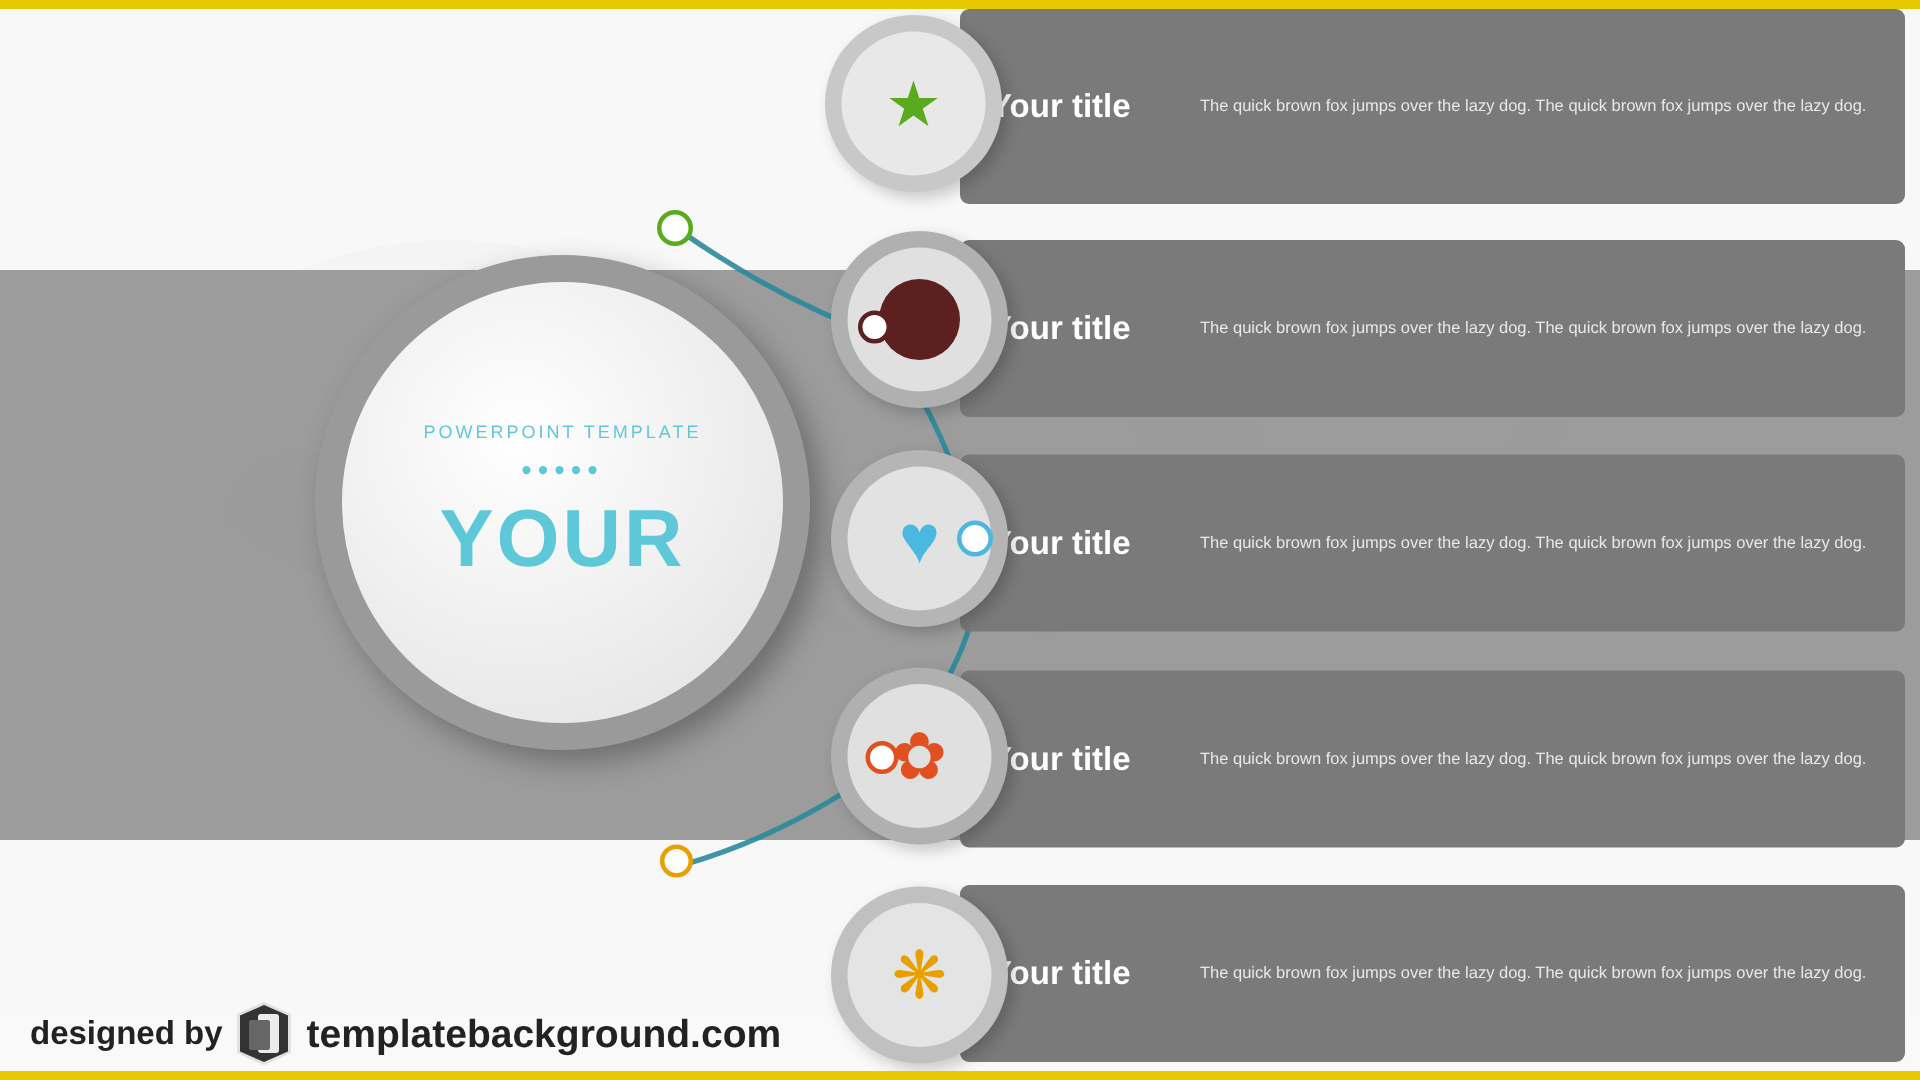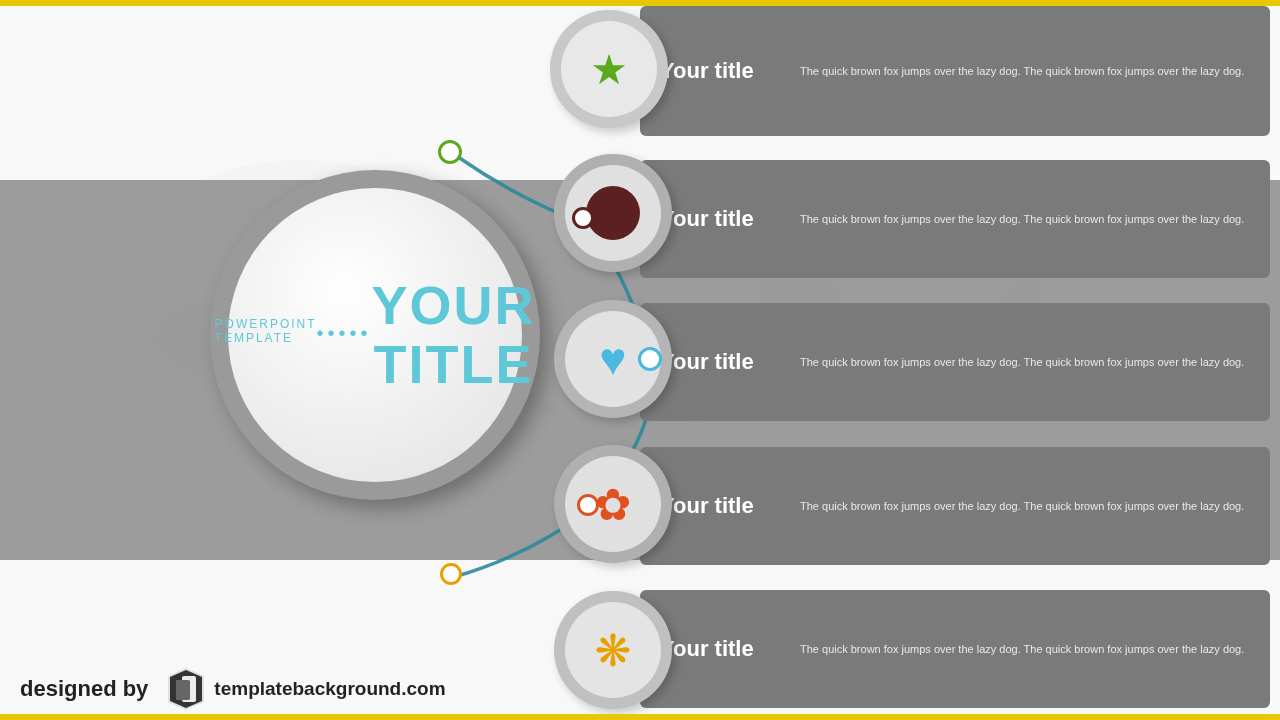--- a/index.html
+++ b/index.html
@@ -60,21 +60,21 @@
     .main-circle-inner {
       position: absolute;
       left: 228px;
       top: 188px;
       width: 294px;
       height: 294px;
       border-radius: 50%;
       background: radial-gradient(circle at 40% 35%, #ffffff, #e0e0e0);
       z-index: 11;
       display: flex;
-      flex-direction: row;
+      flex-direction: column;
       align-items: center;
       justify-content: center;
     }
 
     .circle-label-top {
       color: #5ec8d8;
       font-size: 12px;
       letter-spacing: 2px;
       text-transform: uppercase;
       margin-bottom: 8px;
@@ -136,29 +136,29 @@
       bottom: 10px;
       left: 20px;
       display: flex;
       align-items: center;
       z-index: 20;
     }
     .footer-designed {
       font-size: 22px;
       font-weight: bold;
       color: #222;
-      margin-right: 20px;
+      margin-right: 10px;
     }
     .footer-icon {
       width: 36px;
       height: 42px;
       margin-right: 10px;
     }
     .footer-url {
-      font-size: 19px;
+      font-size: 26px;
       font-weight: bold;
       color: #222;
     }
   </style>
 </head>
 <body>
 
 <div class="border-top"></div>
 <div class="border-bottom"></div>
 
@@ -182,21 +182,21 @@
 
   <path d="M 458 157 Q 520 200, 588 225 Q 630 280, 652 363 Q 660 430, 592 508 Q 530 555, 454 577" fill="none" stroke="#2a8a9a" stroke-width="3.5" opacity="0.9"></path>
 </svg>
 
 <div class="main-circle-outer"></div>
 
 <div class="main-circle-inner">
   <div class="circle-label-top">POWERPOINT TEMPLATE</div>
   <div class="circle-dots">•••••</div>
   <div class="circle-title">
-    <span>YOUR</span><br><span>TITLE</span>
+    <span>YOUR</span><br>
   </div>
 </div>
 
 <div style="position:absolute; top:140px; left:438px; width:24px; height:24px; border-radius:50%;
             background:#fff; border:3px solid #5aaa1e; z-index:15;"></div>
 
 <div style="position:absolute; top:10px; left:550px; width:118px; height:118px; border-radius:50%;
             background:#c8c8c8; z-index:12; box-shadow:4px 4px 10px rgba(0,0,0,0.2);"></div>
 
 <div style="position:absolute; top:21px; left:561px; width:96px; height:96px; border-radius:50%;

